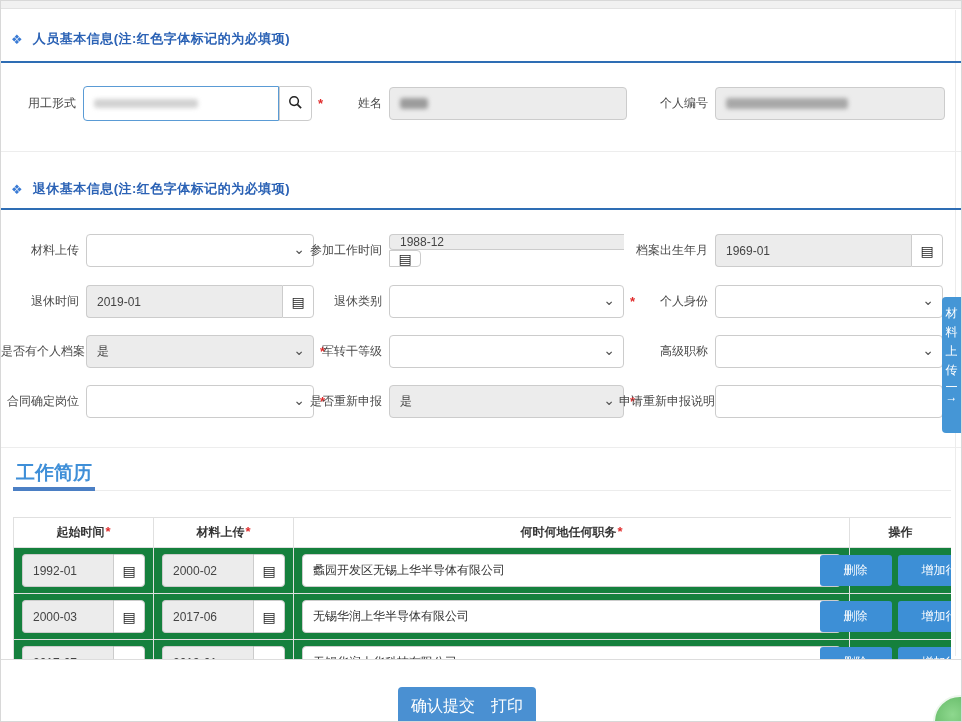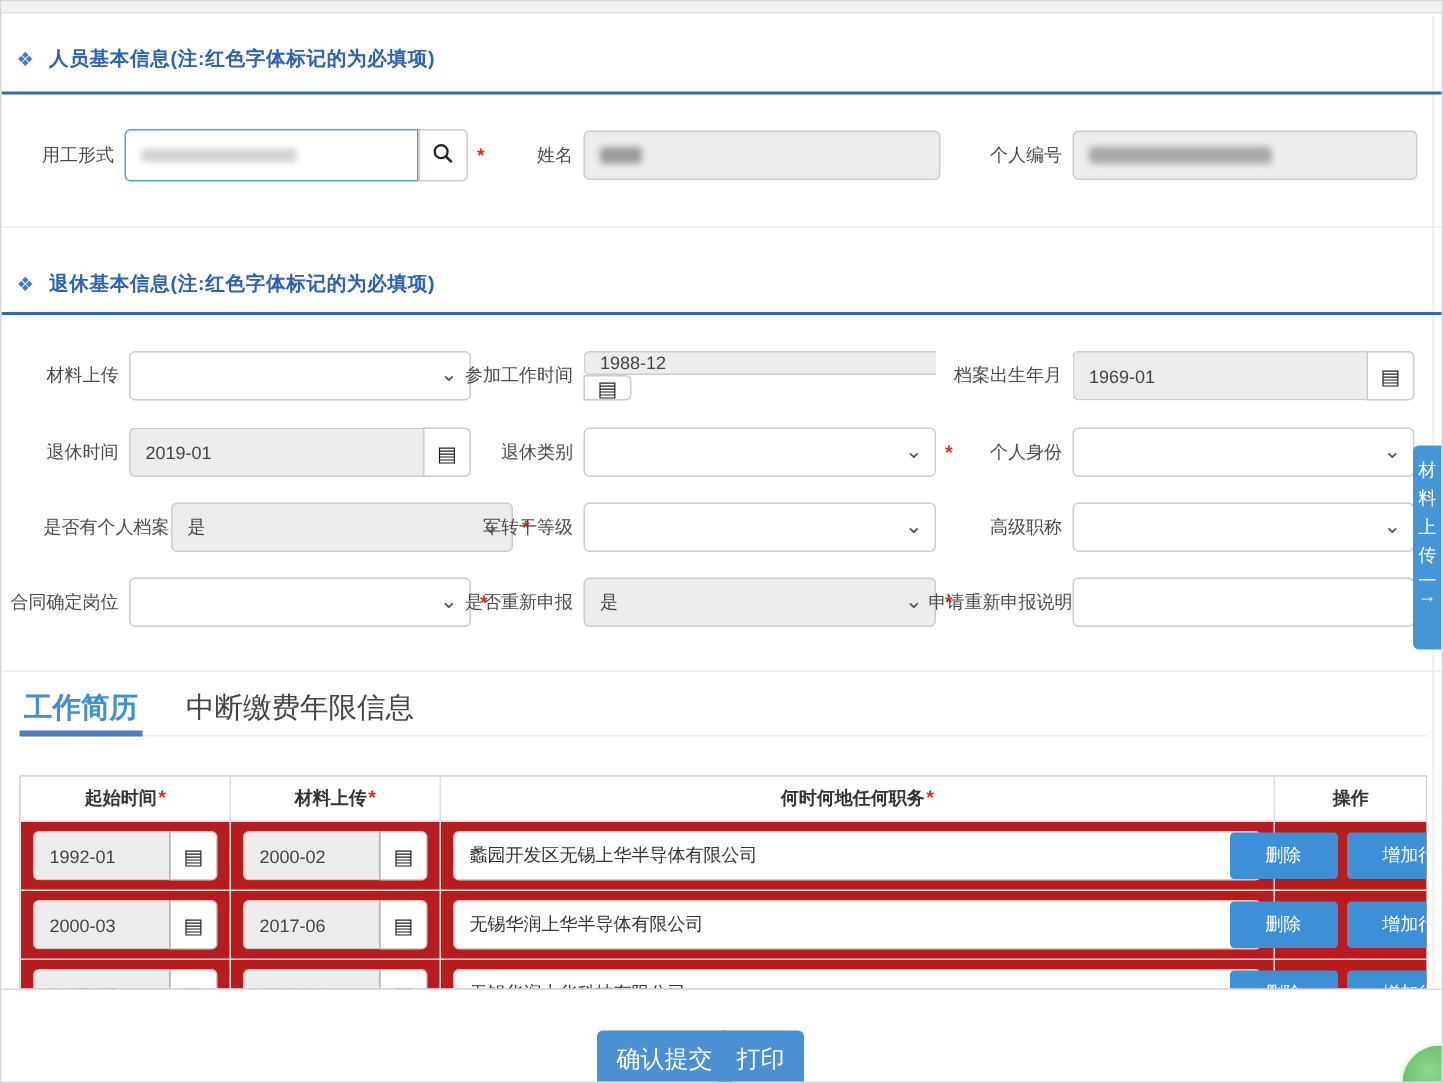--- a/index.html
+++ b/index.html
@@ -56,21 +56,21 @@
                        font-size:12px; line-height:19px; }
   .upload-tab .udiv { width:11px; border-top:1px solid rgba(255,255,255,.95); margin:6px 0 3px; }
   .upload-tab .uarrow { font-size:12px; }
 
   .tabs { position:absolute; left:12px; top:460px; width:938px; height:30px;
           border-bottom:1px solid #ececec; display:flex; gap:26px; }
   .tab { height:30px; line-height:24px; font-size:19px; color:#444; cursor:pointer; padding:0 3px; }
   .tab.active { color:#3f8fd8; font-weight:bold; border-bottom:4px solid #4b7fc4; }
 
   .twrap { position:absolute; left:12px; top:516px; width:938px; height:142px; overflow:hidden; }
-  table.wtable { border-collapse:collapse; table-layout:fixed; width:938px; background:#b91c1c; }
+  table.wtable { border-collapse:collapse; table-layout:fixed; width:938px; background:#15803d; }
   .wtable th, .wtable td { border:1px solid #e0e0e0; }
   .wtable th { height:30px; font-size:12px; font-weight:bold; color:#333; text-align:center;
                background:#fff; }
   .wtable td { height:46px; padding:4px 8px; vertical-align:middle; }
   .c1 { width:140px; } .c2 { width:140px; } .c3 { width:556px; } .c4 { width:102px; }
   .td-date .dgrp .dinp { border-radius:4px 0 0 4px; }
   .actions { display:flex; gap:6px; justify-content:center; }
   .tbtn { background:#3d8fd6; color:#fff; border:none; border-radius:3px; font-size:12px;
           padding:7px 24px; cursor:pointer; white-space:nowrap;
           font-family:"Liberation Sans", sans-serif; }
@@ -183,21 +183,21 @@
   </div>
   <div class="fld" style="left:618px; top:284px;">
     <label class="flabel" style="width:96px;">个人身份</label>
     <div class="ctrl-select" style="width:228px;">
       <span class="val"></span>
       <span class="chev">⌄</span>
     </div>
   </div>
 
   <div class="fld" style="left:0; top:334px;">
-    <label class="flabel" style="width:85px;margin-left:28px;">是否有个人档案</label>
+    <label class="flabel" style="width:85px;">是否有个人档案</label>
     <div class="ctrl-select dis" style="width:228px;">
       <span class="val">是</span>
       <span class="chev">⌄</span>
     </div>
     <span class="req">*</span>
   </div>
   <div class="fld" style="left:300px; top:334px;">
     <label class="flabel" style="width:88px;">军转干等级</label>
     <div class="ctrl-select" style="width:235px;">
       <span class="val"></span>
@@ -236,21 +236,20 @@
   <div class="upload-tab">
     <span class="vtext">材料上传</span>
     <span class="udiv"></span>
     <span class="uarrow">→</span>
   </div>
 
   <div class="soft-hr" style="top:446px;"></div>
 
   <div class="tabs">
     <div class="tab active">工作简历</div>
-    <div class="tab">中断缴费年限信息</div>
   </div>
 
   <div class="twrap">
     <table class="wtable">
       <colgroup>
           <col class="c1">
           <col class="c2">
           <col class="c3">
           <col class="c4">
         </colgroup>

